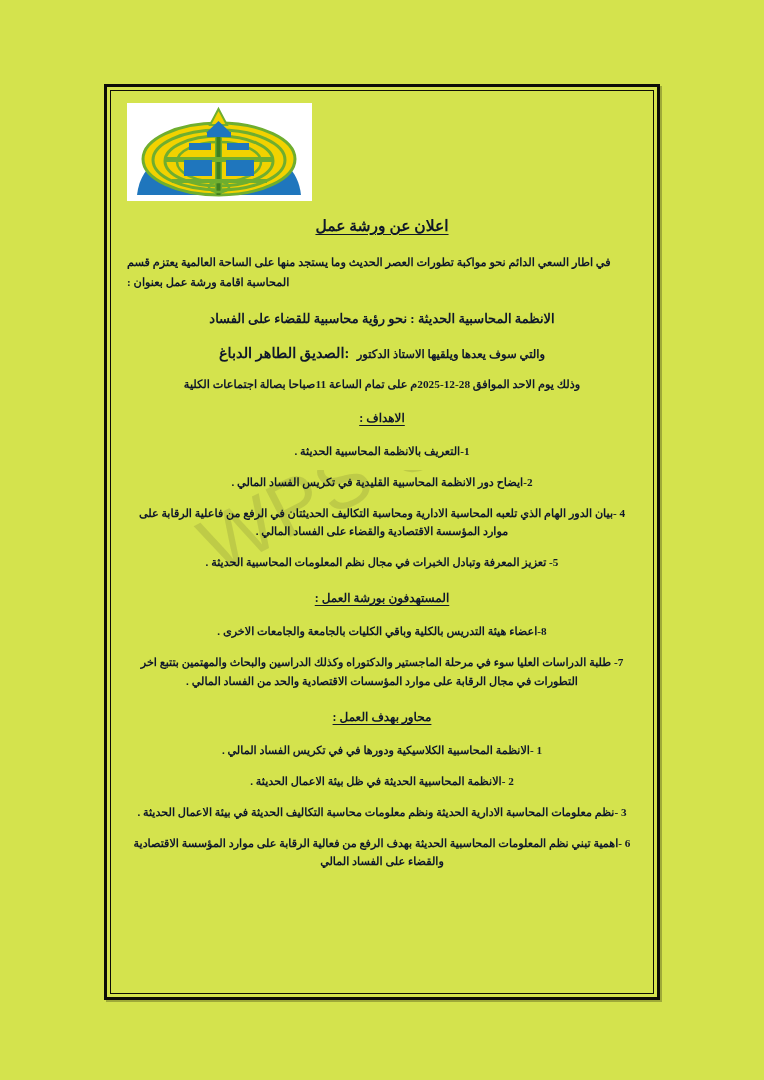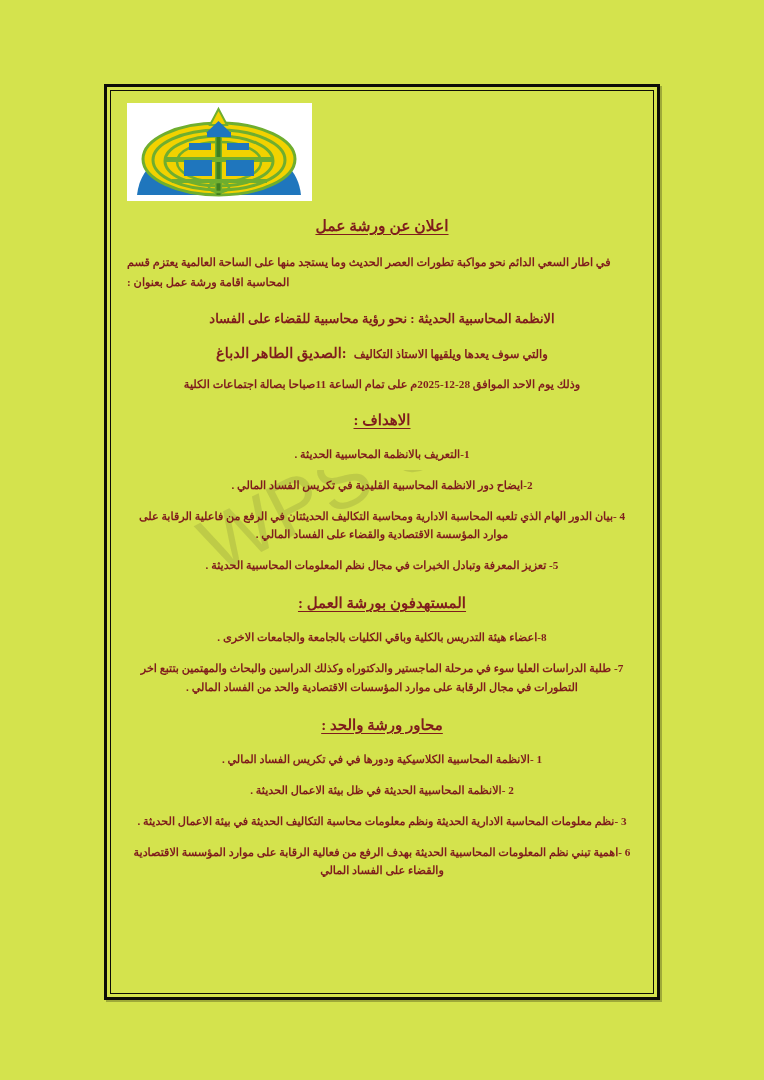--- a/index.html
+++ b/index.html
@@ -95,33 +95,33 @@
   }
   #logo-wrap svg { display: block; }
 
   
   .content {
     position: relative;
     z-index: 5;
     margin-top: 116px;
     direction: rtl;
     text-align: center;
-    color: #7f1d1d;
+    color: #0f172a;
   }
 
   .heading {
     font-size: 15.5px;
     font-weight: bold;
     text-decoration: underline;
     text-underline-offset: 3px;
     margin: 0 0 18px 0;
     letter-spacing: 0.3px;
   }
   .heading-sub {
-    font-size: 15px;
+    font-size: 12px;
     font-weight: bold;
     text-decoration: underline;
     text-underline-offset: 3px;
     margin: 20px 0 16px 0;
   }
 
   .para-intro {
     font-size: 11.3px;
     font-weight: bold;
     line-height: 1.75;
@@ -207,35 +207,35 @@
         </div>
 
         <div class="content">
 
           <h1 class="heading">اعلان عن ورشة عمل</h1>
 
           <p class="para-intro">في اطار السعي الدائم نحو مواكبة تطورات العصر الحديث وما يستجد منها على الساحة العالمية يعتزم قسم المحاسبة اقامة ورشة عمل بعنوان :</p>
 
           <p class="title-line">الانظمة المحاسبية الحديثة : نحو رؤية محاسبية للقضاء على الفساد</p>
 
-          <p class="presenter-line"><span class="pre">والتي سوف يعدها ويلقيها الاستاذ التكاليف</span>&nbsp;&nbsp;<span>:الصديق الطاهر الدباغ</span></p>
+          <p class="presenter-line"><span class="pre">والتي سوف يعدها ويلقيها الاستاذ الدكتور</span>&nbsp;&nbsp;<span>:الصديق الطاهر الدباغ</span></p>
 
           <p class="date-line">وذلك يوم الاحد الموافق 28-12-2025م على تمام الساعة 11صباحا بصالة اجتماعات الكلية</p>
 
           <h2 class="heading-sub">الاهداف :</h2>
           <p class="item">1-التعريف بالانظمة المحاسبية الحديثة .</p>
           <p class="item">2-ايضاح دور الانظمة المحاسبية القليدية في تكريس الفساد المالي .</p>
           <p class="item wide">4 -بيان الدور الهام الذي تلعبه المحاسبة الادارية ومحاسبة التكاليف الحديثتان في الرفع من فاعلية الرقابة على موارد المؤسسة الاقتصادية والقضاء على  الفساد المالي .</p>
           <p class="item">5- تعزيز المعرفة وتبادل الخبرات في مجال نظم المعلومات المحاسبية الحديثة .</p>
 
           <h2 class="heading-sub">المستهدفون بورشة العمل :</h2>
           <p class="item">8-اعضاء هيئة التدريس بالكلية وباقي الكليات بالجامعة والجامعات الاخرى .</p>
           <p class="item wide">7- طلبة الدراسات العليا سوء في مرحلة الماجستير والدكتوراه وكذلك الدراسين والبحاث والمهتمين بتتبع اخر التطورات في مجال الرقابة على موارد المؤسسات الاقتصادية والحد من الفساد المالي .</p>
 
-          <h2 class="heading-sub">محاور ورشة والحد :</h2>
+          <h2 class="heading-sub">محاور بهدف العمل :</h2>
           <p class="item">1 -الانظمة المحاسبية الكلاسيكية ودورها في في تكريس الفساد المالي .</p>
           <p class="item">2 -الانظمة المحاسبية الحديثة في ظل بيئة الاعمال الحديثة .</p>
           <p class="item wide">3 -نظم معلومات المحاسبة الادارية الحديثة ونظم معلومات محاسبة التكاليف الحديثة في بيئة الاعمال الحديثة .</p>
           <p class="item wide">6 -اهمية تبني نظم المعلومات المحاسبية الحديثة بهدف الرفع من فعالية الرقابة على موارد المؤسسة الاقتصادية والقضاء على الفساد المالي</p>
 
         </div>
 
       </div>
     </div>
   </div>

